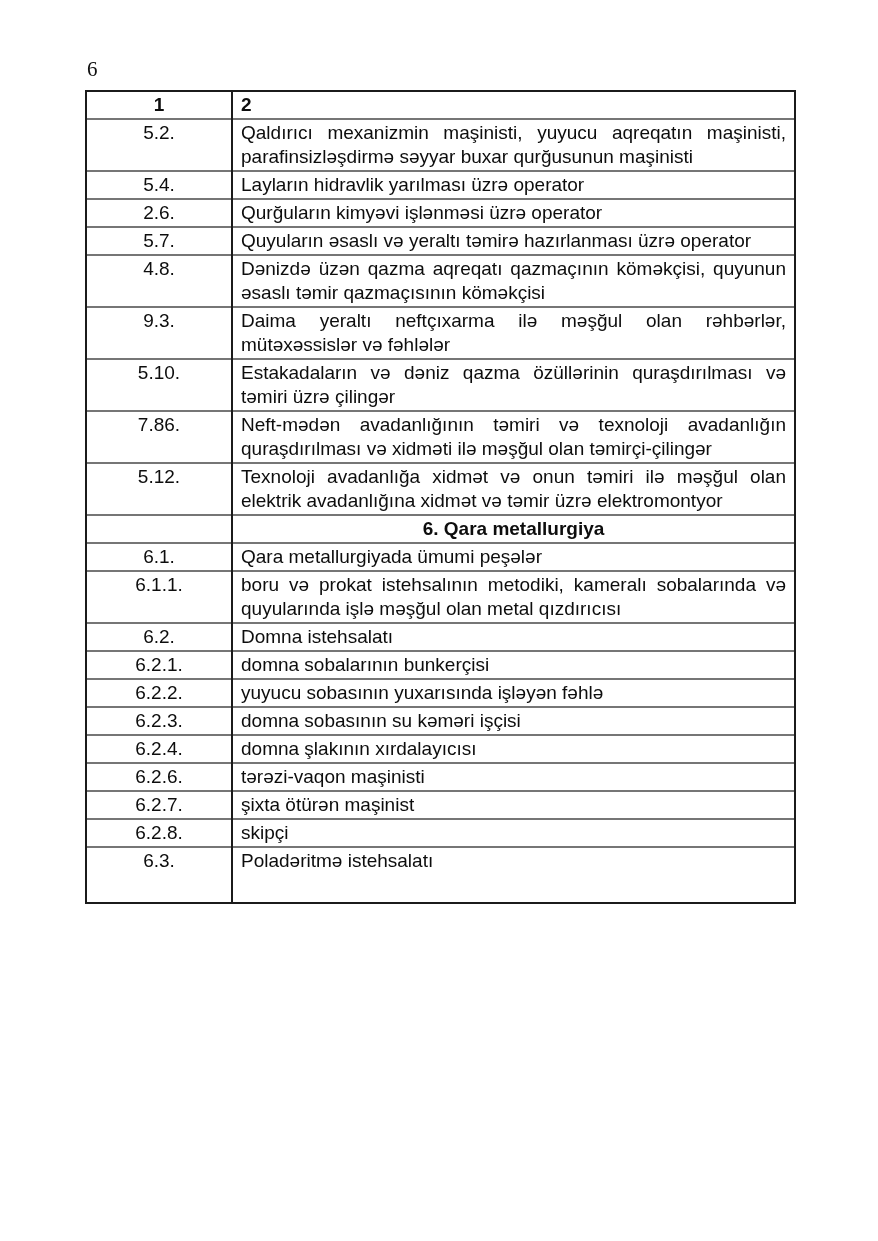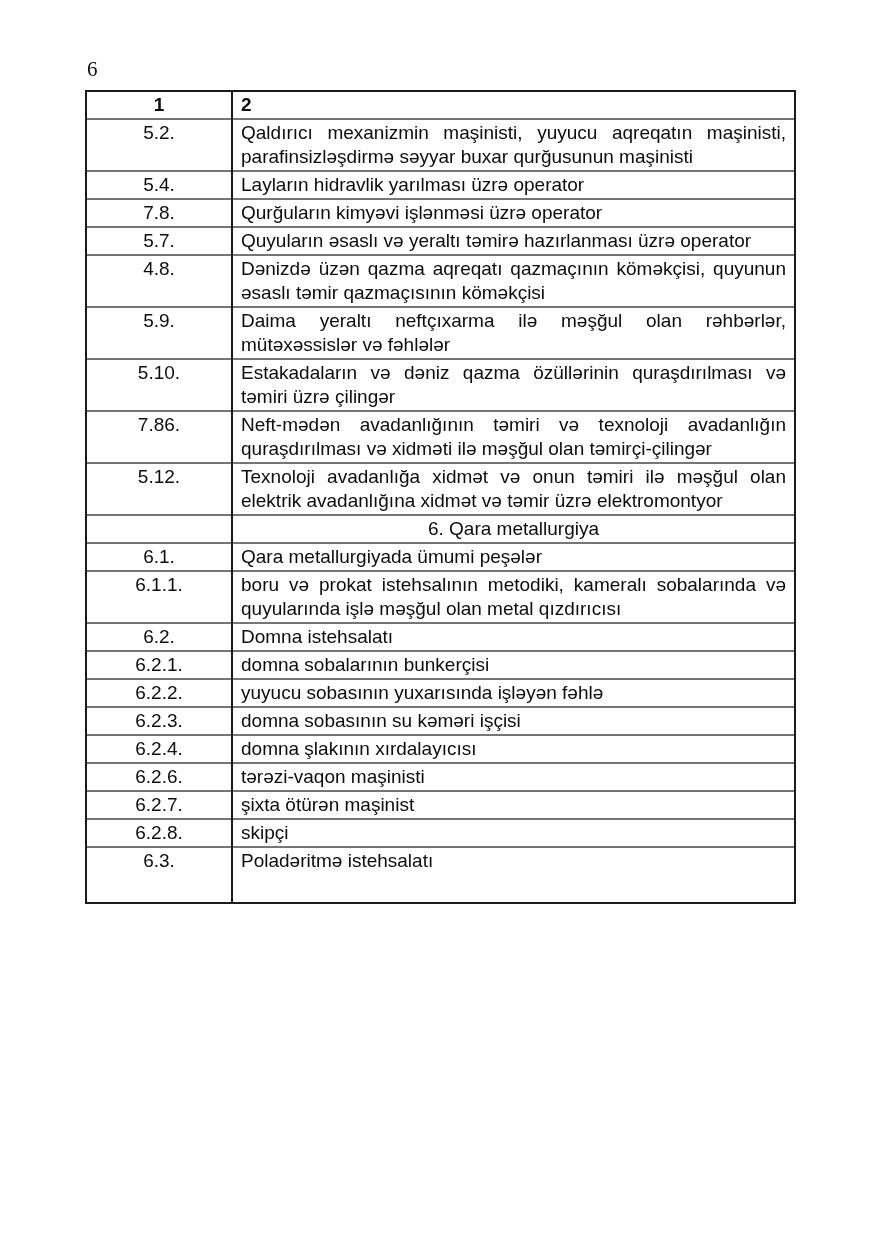--- a/index.html
+++ b/index.html
@@ -55,21 +55,21 @@
     margin-left: 48px;
   }
   table.proftable .c2 {
     border-left: 2px solid #1b1b1b;
     text-align: justify;
   }
   table.proftable .c1 {
     text-align: center;
   }
   table.proftable td.section {
-    font-weight: normal;
+    font-weight: bold;
     text-align: center;
   }
   table.proftable td.tall {
     height: 52px;
   }
 </style>
 </head>
 <body>
 
 <div class="page">
@@ -92,33 +92,33 @@
 
       <tr>
             <td class="c1">5.2.</td>
             <td class="c2">Qaldırıcı mexanizmin maşinisti, yuyucu aqreqatın maşinisti, parafinsizləşdirmə səyyar buxar qurğusunun maşinisti</td>
           </tr>
           <tr>
             <td class="c1">5.4.</td>
             <td class="c2">Layların hidravlik yarılması üzrə operator</td>
           </tr>
           <tr>
-            <td class="c1">7.8.</td>
+            <td class="c1">2.6.</td>
             <td class="c2">Qurğuların kimyəvi işlənməsi üzrə operator</td>
           </tr>
           <tr>
             <td class="c1">5.7.</td>
             <td class="c2">Quyuların əsaslı və yeraltı təmirə hazırlanması üzrə operator</td>
           </tr>
           <tr>
             <td class="c1">4.8.</td>
             <td class="c2">Dənizdə üzən qazma aqreqatı qazmaçının köməkçisi, quyunun əsaslı təmir qazmaçısının köməkçisi</td>
           </tr>
           <tr>
-            <td class="c1">5.9.</td>
+            <td class="c1">9.3.</td>
             <td class="c2">Daima yeraltı neftçıxarma ilə məşğul olan rəhbərlər, mütəxəssislər və fəhlələr</td>
           </tr>
           <tr>
             <td class="c1">5.10.</td>
             <td class="c2">Estakadaların və dəniz qazma özüllərinin quraşdırılması və təmiri üzrə çilingər</td>
           </tr>
           <tr>
             <td class="c1">7.86.</td>
             <td class="c2">Neft-mədən avadanlığının təmiri və texnoloji avadanlığın quraşdırılması və xidməti ilə məşğul olan təmirçi-çilingər</td>
           </tr>

